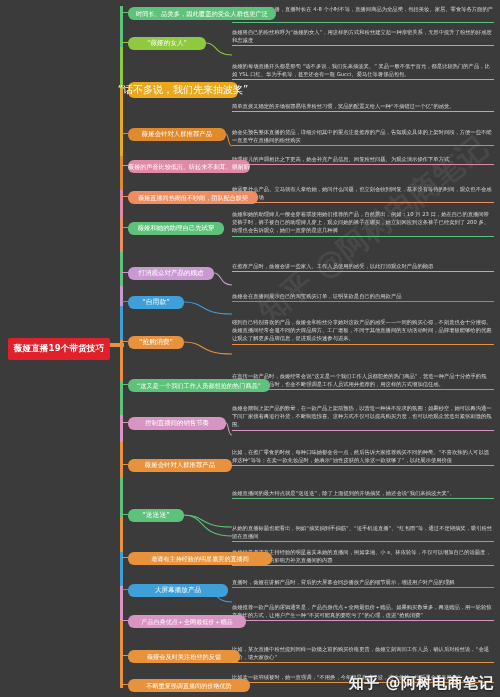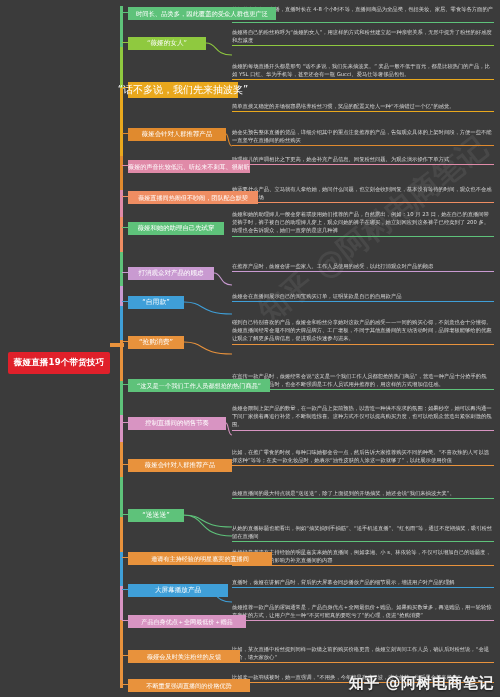--- a/index.html
+++ b/index.html
@@ -6,21 +6,21 @@
   body{
     width:500px;height:697px;
     background:#3b3b3b;
     font-family:"DejaVu Sans","Liberation Sans",sans-serif;
     overflow:hidden;position:relative;
   }
   #map{position:relative;width:500px;height:697px;}
 
   
   .root{
-    position:absolute;left:8px;top:352px;
+    position:absolute;left:8px;top:338px;
     width:102px;height:22px;
     background:#e0202a;color:#fff;
     border-radius:2px;
     display:flex;align-items:center;justify-content:center;
     font-size:8.5px;font-weight:bold;letter-spacing:.2px;
     z-index:6;
   }
 
   
   .spine{
@@ -48,21 +48,21 @@
   }
   .root-stub{
     position:absolute;left:110px;top:343px;width:14px;height:4px;
     background:#e8923c;z-index:5;
   }
 
   
   .topic{
     position:absolute;
     color:#fff;
-    border-radius:0;
+    border-radius:6px;
     display:flex;align-items:center;justify-content:center;
     text-align:center;
     font-size:6.4px;
     line-height:1.15;
     padding:2px 5px;
     box-sizing:border-box;
     z-index:4;
     white-space:nowrap;
   }
   .elbow{

